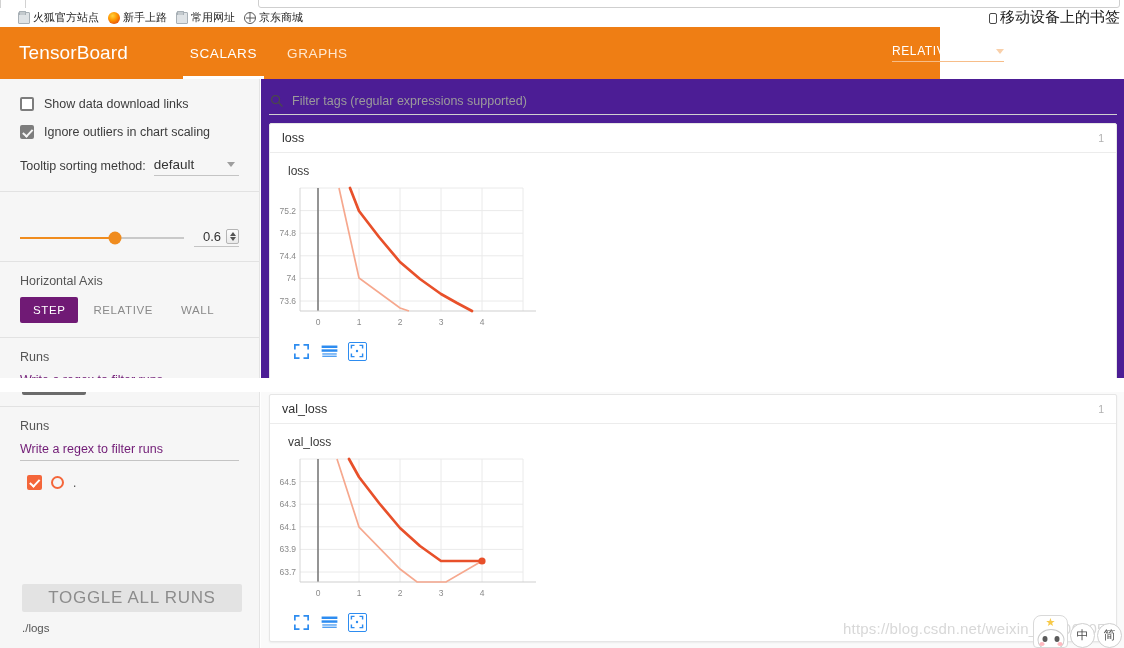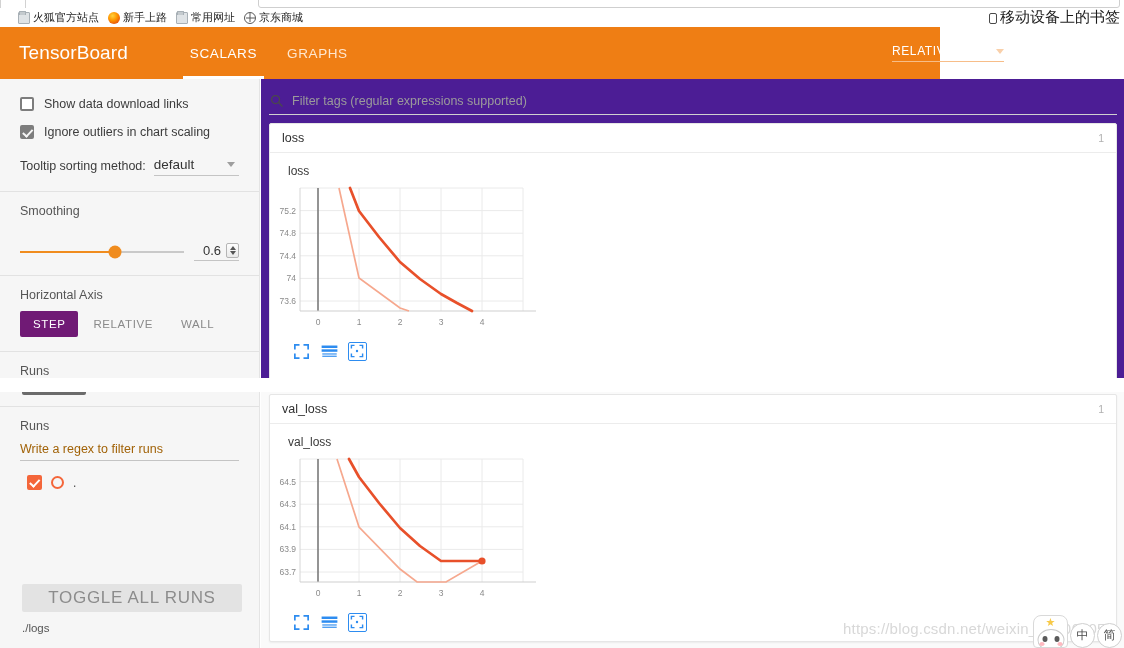--- a/index.html
+++ b/index.html
@@ -288,21 +288,21 @@
     cursor: pointer;
     user-select: none;
   }
   .axis-btn.active { background: #701a75; color: #ffffff; }
 
   .runs-input {
     margin-top: 9px;
     border-bottom: 1px solid #c4c4c4;
     padding-bottom: 4px;
     font-size: 12.5px;
-    color: #a16207;
+    color: #701a75;
     cursor: text;
   }
   .run-item {
     display: flex; align-items: center; gap: 9px;
     margin-top: 14px; padding-left: 7px;
   }
   .run-circle {
     width: 13px; height: 13px;
     border: 2px solid #f4663a;
     border-radius: 50%;
@@ -515,21 +515,20 @@
         <span class="ddown">
           <span class="val">default</span>
           <span class="car"></span>
         </span>
       </div>
     </div>
 
     <div class="sb-divider" style="margin-top:15px;"></div>
 
     <div class="sb-sec" style="padding-top:12px;">
-      <div class="sb-title">Smoothing</div>
       <div class="smooth-row">
         <span class="slider">
           <span class="track-bg"></span>
           <span class="track-fill"></span>
           <span class="thumb"></span>
         </span>
         <span class="spin-wrap">
           <span class="spin-val">0.6</span>
           <span class="spinner"></span>
         </span>

